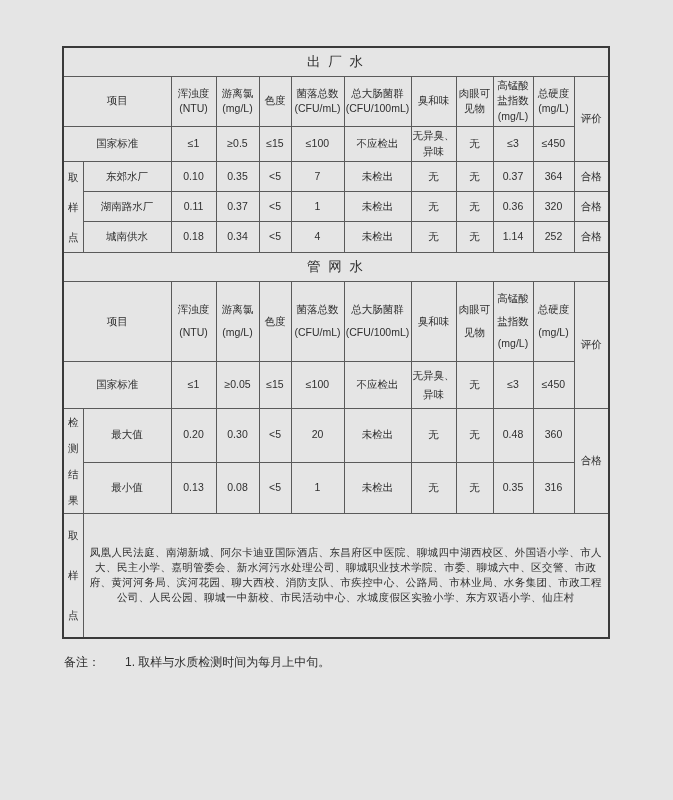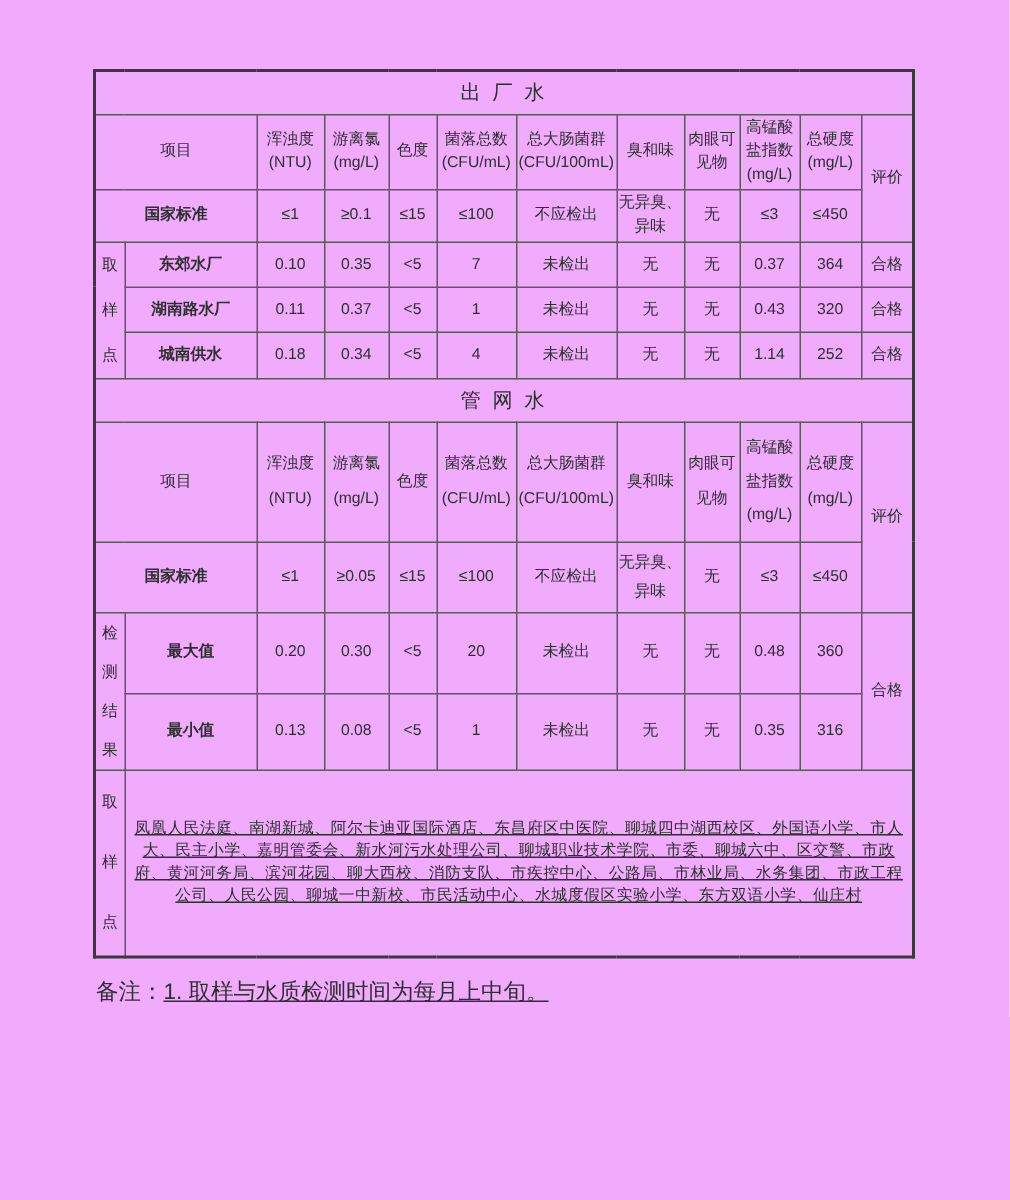--- a/index.html
+++ b/index.html
@@ -1,18 +1,18 @@
 <!DOCTYPE html>
 <html><head>
 <meta charset="utf-8">
 <style>
   html,body{margin:0;padding:0;background:#fff;}
   body{width:673px;height:800px;position:relative;overflow:hidden;
        font-family:"Liberation Sans","DejaVu Sans",sans-serif;color:#2f2f2f;}
-  .page{position:absolute;inset:0;background:#f0abfc;}
+  .page{position:absolute;inset:0;background:#e5e5e5;}
 
   table.report{position:absolute;left:62px;top:46px;width:546px;
     border-collapse:collapse;table-layout:fixed;
     border:2px solid #3a3a3a;}
   table.report td{border:1px solid #5a5a5a;text-align:center;vertical-align:middle;
     padding:0 1px;font-size:10.5px;line-height:1.45;overflow:hidden;}
 
   tr.title-row{height:29px;}
   tr.title-row td{font-size:13.5px;letter-spacing:2px;font-weight:400;}
   tr.hdr1{height:50px;}
@@ -21,33 +21,33 @@
   tr.hdr2 td{white-space:pre-line;line-height:2.15;}
   tr.std1{height:35px;}
   tr.std1 td{white-space:pre-line;}
   tr.std2{height:47px;}
   tr.std2 td{white-space:pre-line;line-height:1.8;}
   tr.drow{height:30px;}
   tr.maxrow{height:54px;}
   tr.minrow{height:51px;}
   tr.samprow{height:125px;}
 
-  td.name{font-size:12px;font-weight:bold;}
+  td.name{font-size:12px;}
   td.vlabel{font-size:12px;word-break:break-all;padding:0;text-align:center;}
   td.vlabel.v3a{line-height:30px;}
   td.vlabel.v4{line-height:26px;}
   td.vlabel.v3b{line-height:40px;}
   td.evalcell{font-size:11px;}
   td.samptext{font-size:12.5px;text-align:justify;vertical-align:top;
-    padding:3px 5px 0 5px;line-height:24px;letter-spacing:0.4px;text-decoration:underline;}
+    padding:3px 5px 0 5px;line-height:24px;letter-spacing:0.4px;}
 
   .notes{position:absolute;left:64px;top:652px;width:575px;
-    font-size:15px;line-height:20px;display:flex;}
+    font-size:12px;line-height:20px;display:flex;gap:25px;}
   .notes .lbl{white-space:nowrap;}
-  .note-item{white-space:nowrap;text-decoration:underline;}
+  .note-item{white-space:nowrap;}
 </style>
 </head>
 <body>
 
 <div class="page">
 
   <table class="report">
     <colgroup>
       <col style="width:20px">
         <col style="width:88px">
@@ -84,21 +84,21 @@
       <td>高锰酸
 盐指数
 (mg/L)</td>
       <td>总硬度
 (mg/L)</td>
       <td rowspan="2">评价</td>
     </tr>
     <tr class="std1">
       <td colspan="2" class="name">国家标准</td>
       <td>≤1</td>
-      <td>≥0.1</td>
+      <td>≥0.5</td>
       <td>≤15</td>
       <td>≤100</td>
       <td>不应检出</td>
       <td>无异臭、
 异味</td>
       <td>无</td>
       <td>≤3</td>
       <td>≤450</td>
     </tr>
     <tr class="drow">
@@ -117,21 +117,21 @@
     </tr>
     <tr class="drow">
       <td class="name">湖南路水厂</td>
       <td>0.11</td>
       <td>0.37</td>
       <td>&lt;5</td>
       <td>1</td>
       <td>未检出</td>
       <td>无</td>
       <td>无</td>
-      <td>0.43</td>
+      <td>0.36</td>
       <td>320</td>
       <td class="evalcell">合格</td>
     </tr>
     <tr class="drow">
       <td class="name">城南供水</td>
       <td>0.18</td>
       <td>0.34</td>
       <td>&lt;5</td>
       <td>4</td>
       <td>未检出</td>

